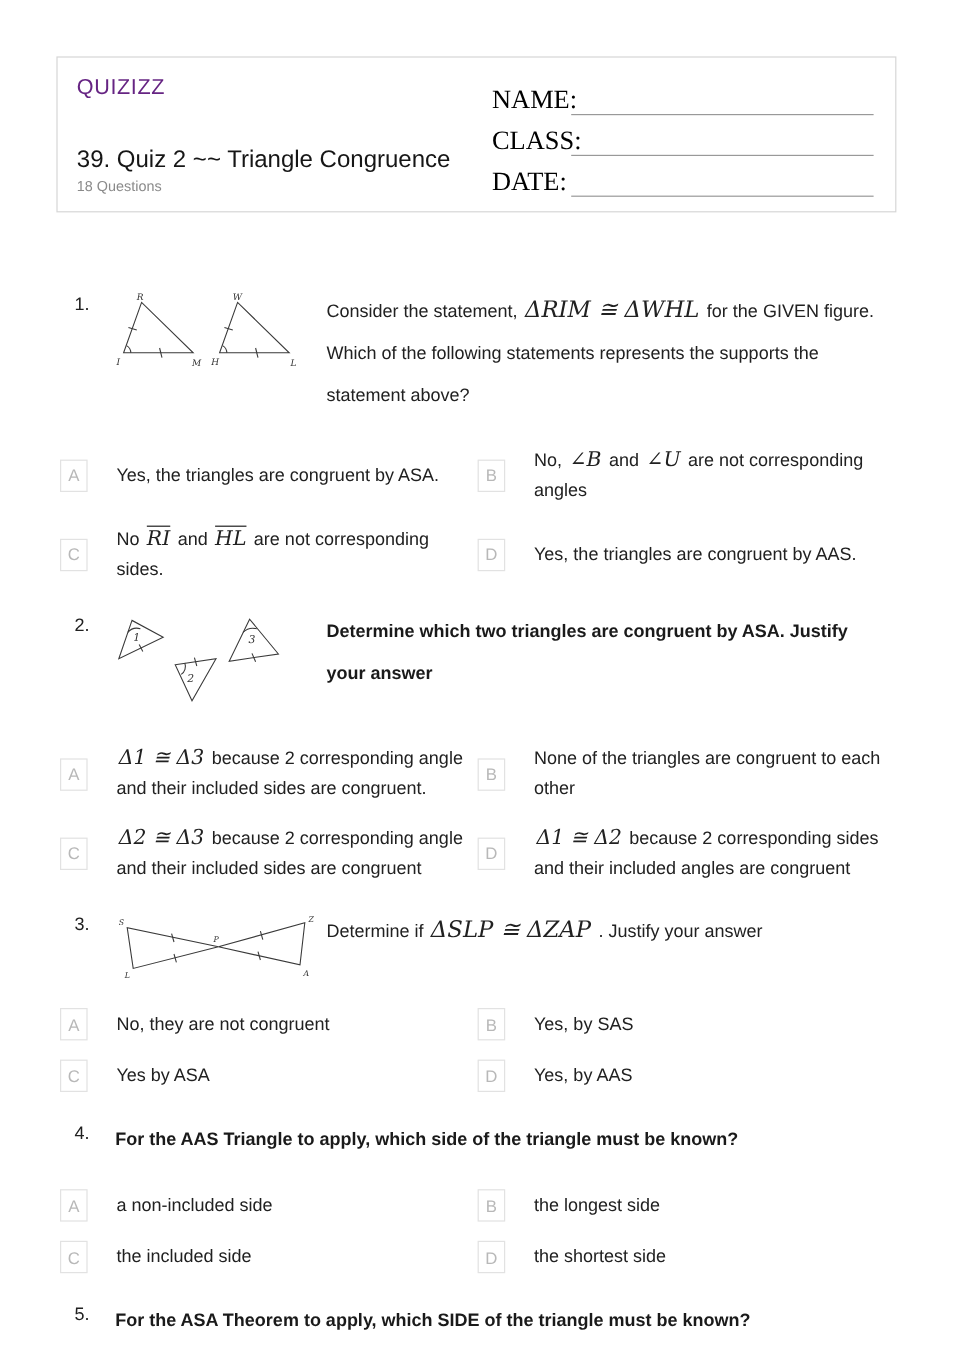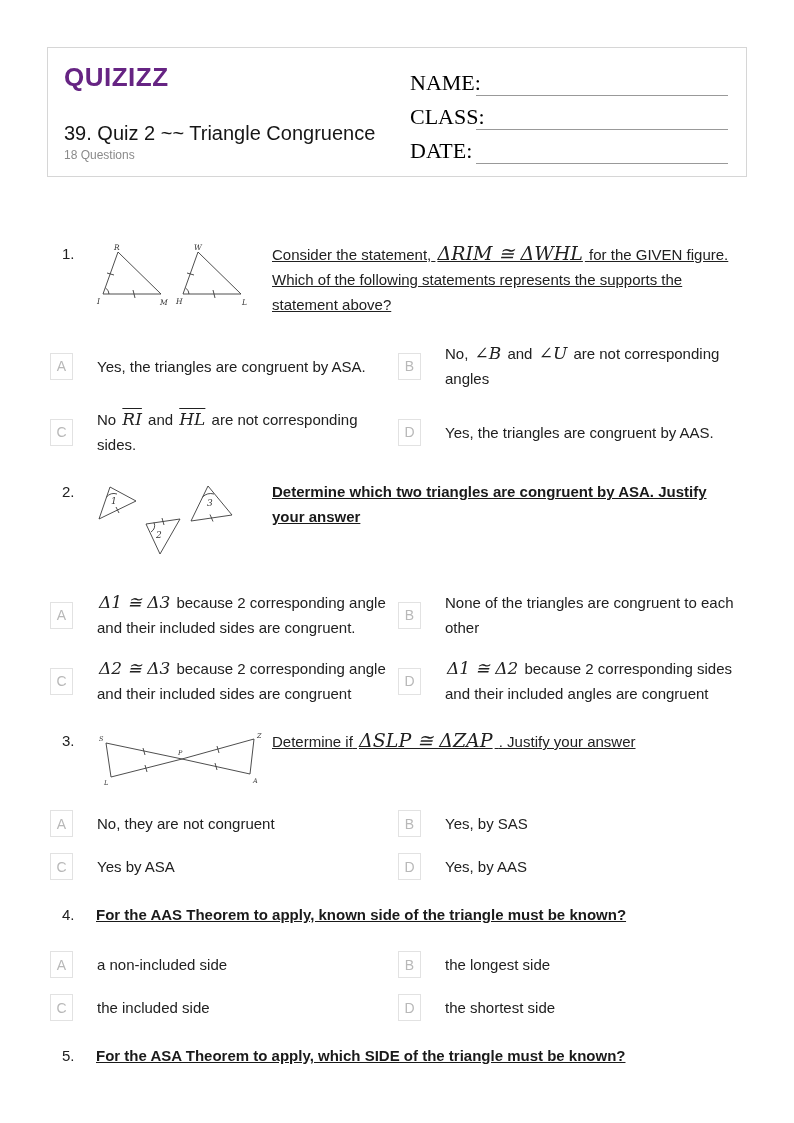--- a/index.html
+++ b/index.html
@@ -16,38 +16,38 @@
   
   .header-box {
     position: absolute; left: 47px; top: 47px;
     width: 700px; height: 130px;
     border: 1px solid #d6d6d6;
     display: flex; justify-content: space-between;
     padding: 14px 18px 14px 16px;
     background: #fff;
   }
   .header-left { display: flex; flex-direction: column; justify-content: space-between; }
-  .logo { font-weight: 700; font-size: 26px; letter-spacing: 0.5px; }
+  .logo { font-weight: 400; font-size: 18px; letter-spacing: 0.5px; }
   .quiz-title { font-size: 20px; color: #161616; }
   .quiz-subtitle { font-size: 12px; color: #8a8a8a; margin-top: 3px; }
   .header-right { width: 318px; padding-top: 8px; }
   .field-row { display: flex; align-items: flex-end; height: 26px; margin-bottom: 8px; }
   .field-label {
     font-family: "Liberation Serif", serif; font-size: 22px; color: #000;
     width: 58px; display: flex; justify-content: space-between;
   }
   .field-line { flex: 1; border-bottom: 1px solid #999; margin-left: 8px; height: 100%; }
 
   
   .content { position: absolute; left: 47px; top: 241px; width: 700px; }
   .question { margin-bottom: 22px; }
   .q-row { display: flex; margin-bottom: 24px; }
   .qnum { flex: 0 0 49px; padding-left: 15px; font-size: 15px; line-height: 25px; }
   .qfig { flex: 0 0 176px; padding-top: 2px; }
-  .qstem { flex: 1; font-size: 15px; line-height: 25px; padding-right: 18px; text-decoration: underline; }
+  .qstem { flex: 1; font-size: 15px; line-height: 35px; padding-right: 18px; }
   .bold { font-weight: 700; color: #1a1a1a; }
 
   .math { font-family: "DejaVu Serif", serif; font-style: italic; font-size: 17px; padding: 0 2px; }
   .stem-math { font-size: 19px; }
   .ol { text-decoration: overline; text-align: center; }
 
   .options { display: grid; grid-template-columns: 348px 349px; row-gap: 16px; margin-left: 3px; }
   .option { display: flex; align-items: center; }
   .letter-box {
     flex: 0 0 23px; width: 23px; height: 27px;
@@ -264,21 +264,21 @@
       <div class="option">
         <span class="letter-box">D</span>
         <span class="opt-text"><span>Yes, by AAS</span></span>
       </div>
     </div>
   </div>
 
   <div class="question">
     <div class="q-row">
       <div class="qnum">4.</div>
-      <div class="qstem bold">For the AAS Theorem to apply, known side of the triangle must be known?</div>
+      <div class="qstem bold">For the AAS Triangle to apply, which side of the triangle must be known?</div>
     </div>
     <div class="options">
       <div class="option">
         <span class="letter-box">A</span>
         <span class="opt-text"><span>a non-included side</span></span>
       </div>
       <div class="option">
         <span class="letter-box">B</span>
         <span class="opt-text"><span>the longest side</span></span>
       </div>

